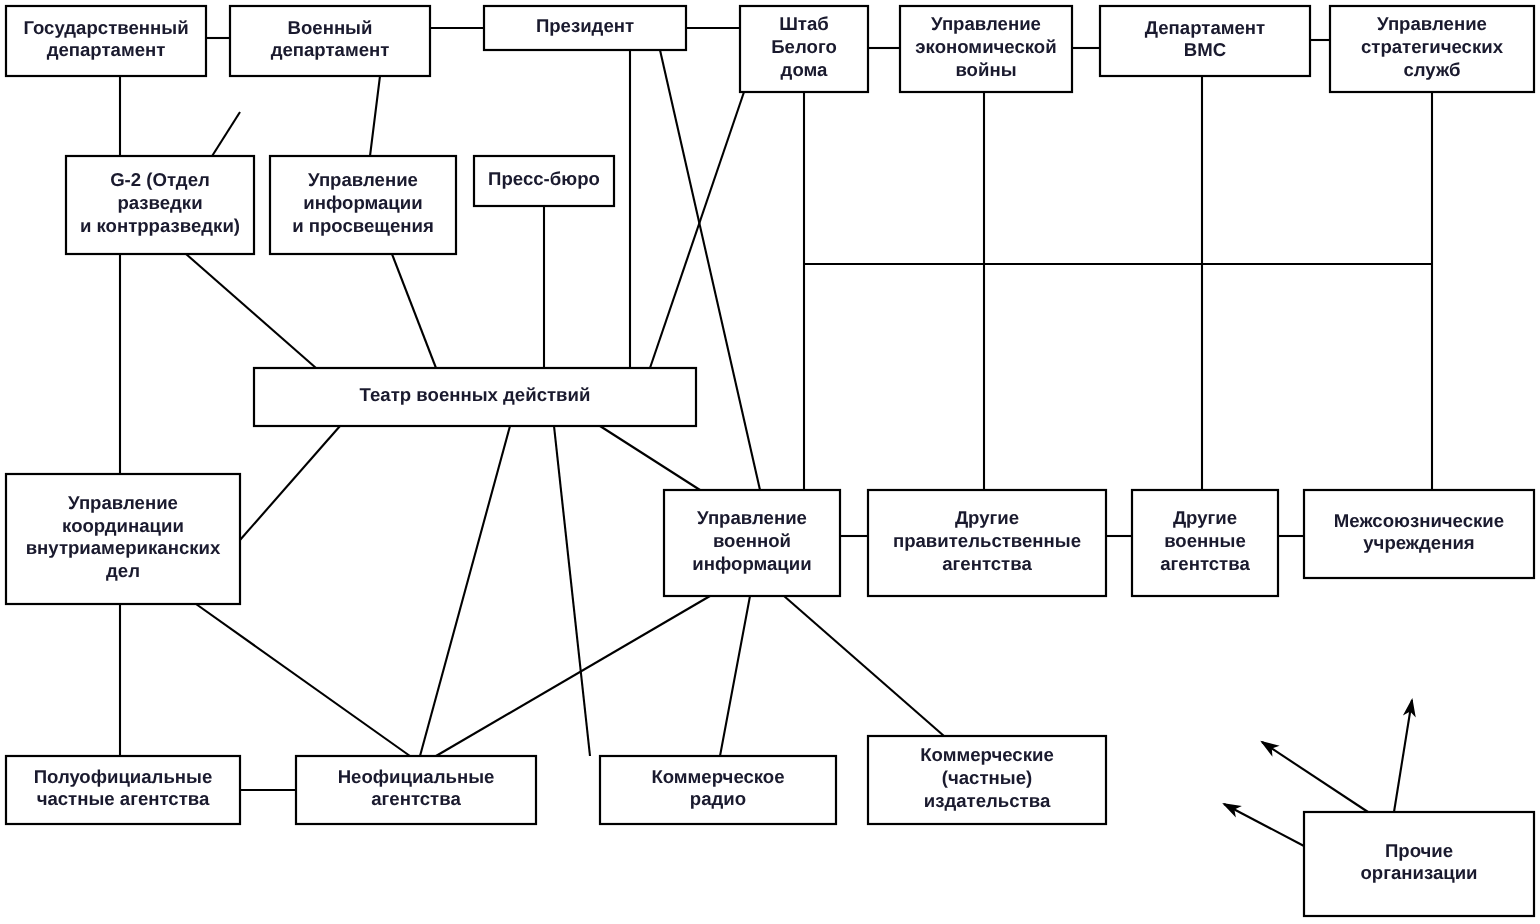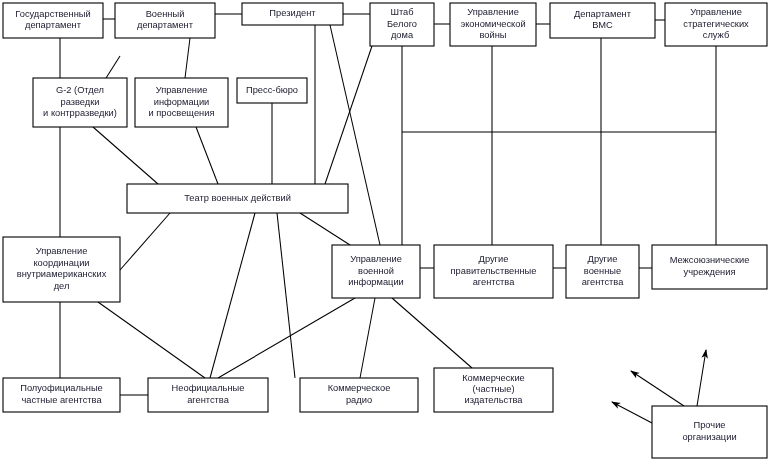--- a/index.html
+++ b/index.html
@@ -7,20 +7,21 @@
     padding: 0;
     background: #ffffff;
   }
   #diagram-root {
     position: relative;
     width: 770px;
     height: 462px;
     background: #ffffff;
     font-family: "Liberation Sans", sans-serif;
     overflow: hidden;
+    font-weight: bold;
   }
   svg#org-chart {
     display: block;
     width: 770px;
     height: 462px;
   }
   .node-box {
     fill: #ffffff;
     stroke: #000000;
     stroke-width: 1.1;

